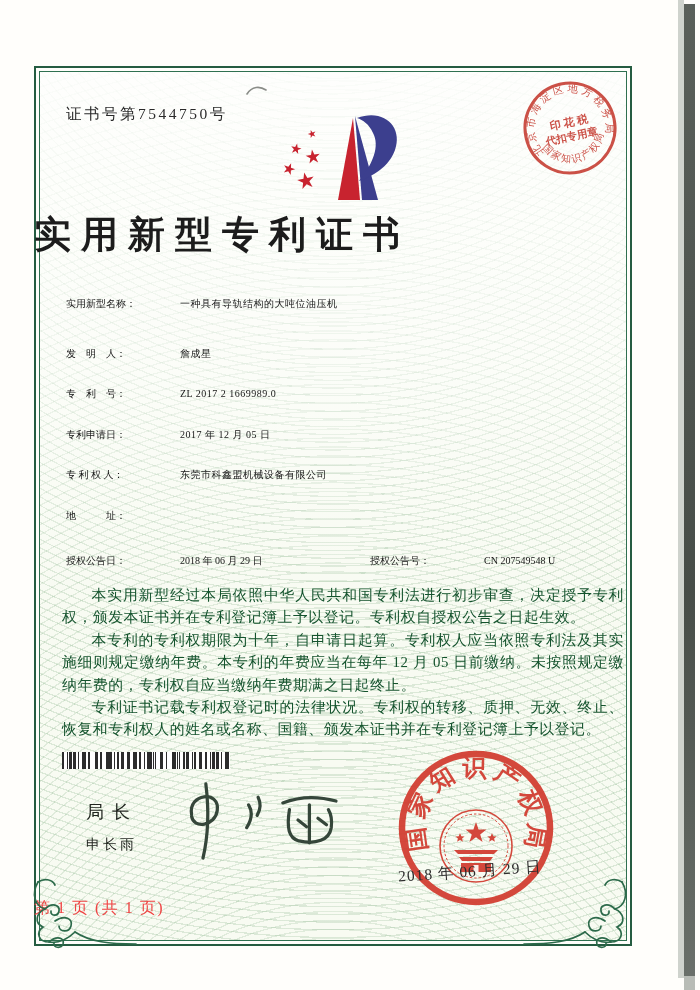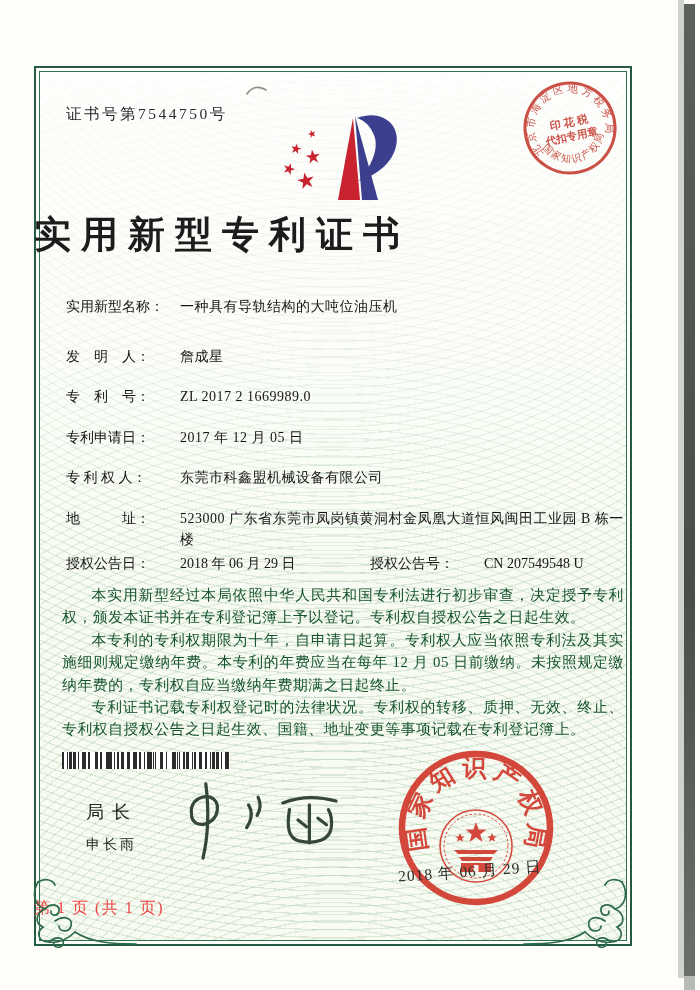--- a/index.html
+++ b/index.html
@@ -24,21 +24,21 @@
       #f8fbf2;
   }
   .frame-fade{position:absolute;inset:4px;background:linear-gradient(180deg,rgba(255,255,254,.88) 0%,rgba(255,255,254,.55) 32%,rgba(255,255,254,0) 62%);}
 
   .abs{position:absolute;}
   .cert-no{left:66px;top:104px;font-size:15.5px;letter-spacing:2.5px;color:#2a2a2a;}
   .pen-mark{left:244px;top:84px;}
 
   .title{left:34px;top:210px;width:594px;text-align:left;font-size:37px;font-weight:600;letter-spacing:10px;color:#1c1c1c;}
 
-  .row{left:66px;width:565px;display:flex;font-size:14px;line-height:1.5;color:#161616;}
+  .row{left:66px;width:565px;display:flex;font-size:10px;line-height:1.5;color:#161616;}
   .row .lbl{flex:0 0 114px;white-space:nowrap;}
   .row .val{width:446px;letter-spacing:.5px;}
   .r1{top:296px}.r2{top:346px}.r3{top:386px}.r4{top:427px}.r5{top:467px}.r6{top:508px}
   .r7{top:553px}
   .pair2{position:absolute;left:304px;top:0;display:flex;white-space:nowrap;}
 
   .paras{left:62px;top:584px;width:562px;}
   .paras p{margin:0;font-size:14.8px;line-height:22.4px;text-indent:2em;text-align:justify;letter-spacing:.6px;color:#14532d;}
 
   .barcode{left:62px;top:752px;width:168px;height:17px;
@@ -123,35 +123,34 @@
   <div class="abs row r4">
     <span class="lbl">专利申请日：</span>
     <span class="val">2017 年 12 月 05 日</span>
   </div>
   <div class="abs row r5">
     <span class="lbl">专 利 权 人：</span>
     <span class="val">东莞市科鑫盟机械设备有限公司</span>
   </div>
   <div class="abs row r6">
     <span class="lbl">地　　　址：</span>
-    <span class="val">523000 广东省东莞市凤岗镇黄洞村金凤凰大道恒风闽田工业园 B 栋一楼</span>
   </div>
   <div class="abs row r7">
     <span class="lbl">授权公告日：</span>
     <span>2018 年 06 月 29 日</span>
     <span class="pair2">
       <span class="lbl">授权公告号：</span>
       <span>CN 207549548 U</span>
     </span>
   </div>
 
   <div class="abs paras">
     <p>本实用新型经过本局依照中华人民共和国专利法进行初步审查，决定授予专利权，颁发本证书并在专利登记簿上予以登记。专利权自授权公告之日起生效。</p>
     <p>本专利的专利权期限为十年，自申请日起算。专利权人应当依照专利法及其实施细则规定缴纳年费。本专利的年费应当在每年 12 月 05 日前缴纳。未按照规定缴纳年费的，专利权自应当缴纳年费期满之日起终止。</p>
-    <p>专利证书记载专利权登记时的法律状况。专利权的转移、质押、无效、终止、专利权自授权公告之日起生效、国籍、地址变更等事项记载在专利登记簿上。</p>
+    <p>专利证书记载专利权登记时的法律状况。专利权的转移、质押、无效、终止、恢复和专利权人的姓名或名称、国籍、颁发本证书并在专利登记簿上予以登记。</p>
   </div>
 
   <div class="abs barcode"></div>
 
   <div class="abs gov-title">局长</div>
   <div class="abs gov-name">申长雨</div>
 
   <svg class="abs signature" width="190" height="90" viewBox="0 0 200 90">
     <g stroke="#35463a" stroke-width="3.4" fill="none" stroke-linecap="round" stroke-linejoin="round">
       <path d="M28,38 C24,16 58,12 55,34 C53,50 30,54 28,40"></path>

